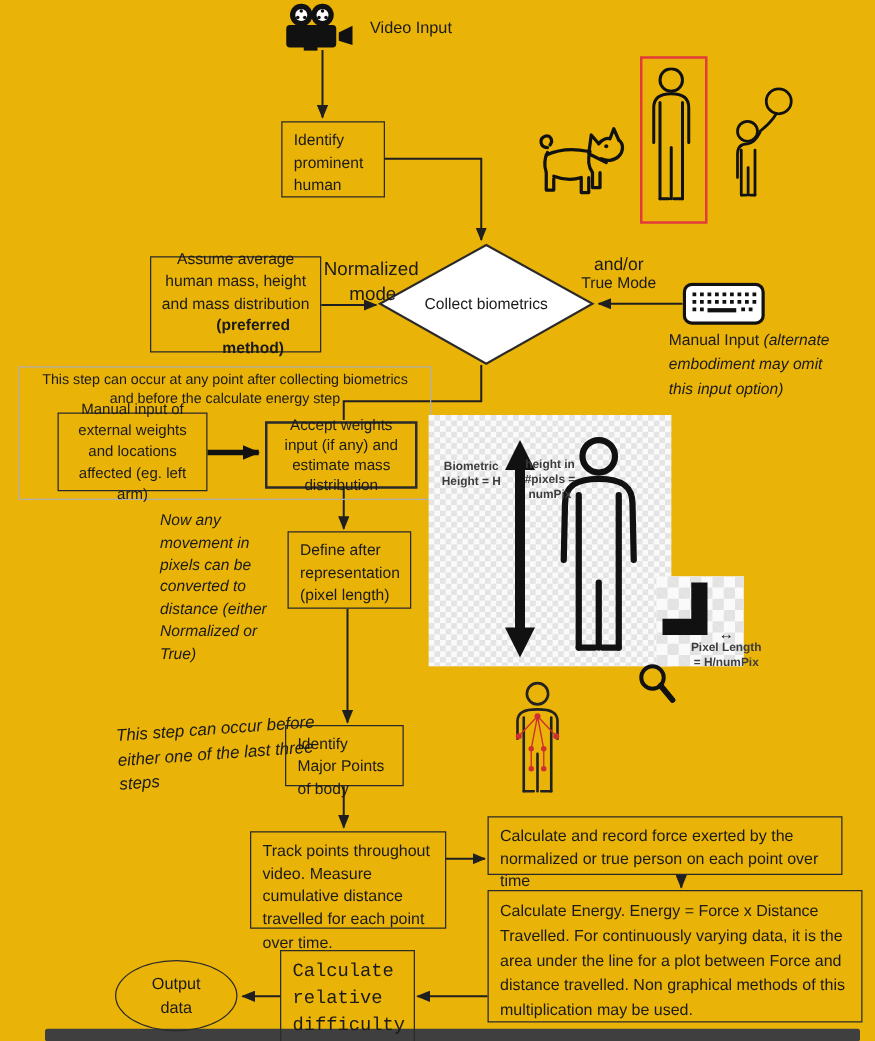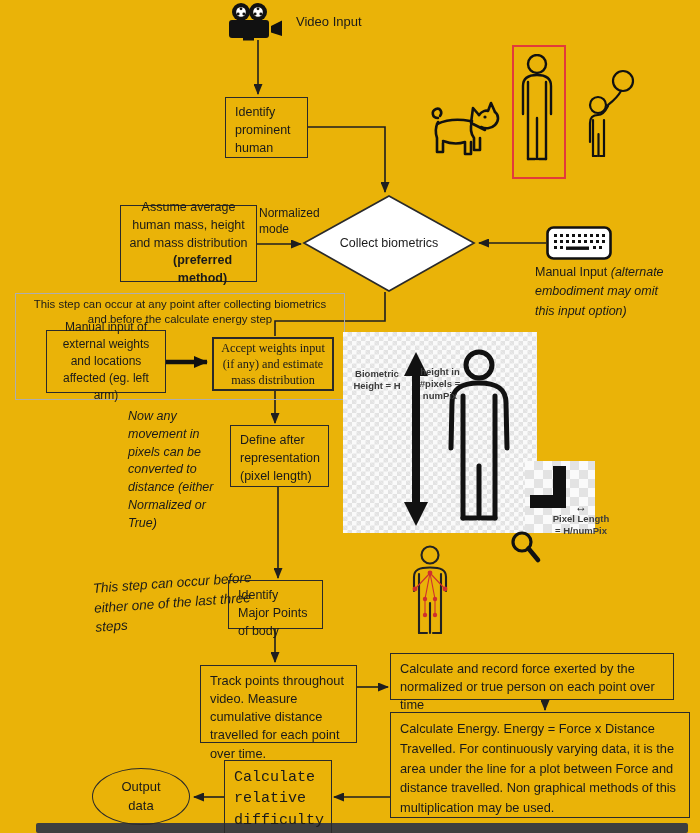--- a/index.html
+++ b/index.html
@@ -130,24 +130,28 @@
     </g>
   </svg>
 
   <div class="node center" style="left:120px;top:205px;width:137px;height:77px;">
     <div style="padding:3px 6px;">
       <span>Assume average human mass, height and mass distribution</span>
       <b style="display:block;margin-left:28px;">(preferred method)</b>
     </div>
   </div>
 
-  <div class="lbl" style="left:259px;top:206px;width:58px;font-size:12px;line-height:1.3;">Normalized mode</div>
+  <div class="lbl" style="left:259px;top:206px;width:58px;font-size:15px;line-height:1.3;text-align:right;">Normalized mode</div>
 
   <div class="diamond-text" style="left:334px;top:213px;width:110px;height:60px;font-size:12.5px;">Collect biometrics</div>
 
+  <div class="lbl" style="left:455px;top:203px;width:80px;text-align:center;">
+    <div style="font-size:14px;">and/or</div>
+    <div style="font-size:12.5px;">True Mode</div>
+  </div>
 
   <svg class="icon" style="left:546px;top:226px;" width="66" height="34" viewBox="0 0 66 34">
     <rect x="1.5" y="1.5" width="63" height="31" rx="6" fill="#fff" stroke="#111" stroke-width="2.6"></rect>
     <g fill="#111">
       <rect x="8" y="8" width="3" height="3"></rect>
         <rect x="14" y="8" width="3" height="3"></rect>
         <rect x="20" y="8" width="3" height="3"></rect>
         <rect x="26" y="8" width="3" height="3"></rect>
         <rect x="32" y="8" width="3" height="3"></rect>
         <rect x="38" y="8" width="3" height="3"></rect>
@@ -178,21 +182,21 @@
 
   <div class="node callout" style="left:15px;top:293px;width:330px;height:107px;border-width:1.2px;border-color:#aeaeae;z-index:2;">
     <div style="padding:3px 10px 0;text-align:center;font-size:11.4px;line-height:1.35;">This step can occur at any point after collecting biometrics and before the calculate energy step</div>
   </div>
 
   <div class="node center" style="left:46px;top:330px;width:120px;height:63px;">
     <div style="padding:2px 4px;font-size:12px;">Manual input of external weights and locations affected (eg. left arm)</div>
   </div>
 
   <div class="node center" style="left:212px;top:337px;width:122px;height:54px;border-width:2px;">
-    <div style="padding:2px 4px;font-size:12.2px;line-height:1.33;font-family:Liberation Serif, serif;">Accept weights input (if any) and estimate mass distribution</div>
+    <div style="padding:2px 4px;font-size:12.2px;line-height:1.33;">Accept weights input (if any) and estimate mass distribution</div>
   </div>
 
   <div class="lbl ital" style="left:128px;top:408px;width:96px;font-size:12.5px;line-height:1.42;">Now any movement in pixels can be converted to distance (either Normalized or True)</div>
 
   <div class="node pad" style="left:230px;top:425px;width:99px;height:62px;">
     <span>Define after representation (pixel length)</span>
   </div>
 
   <div class="checker fine" style="left:343px;top:332px;width:194px;height:201px;"></div>
   <svg class="icon" style="left:402px;top:350px;" width="28" height="178" viewBox="0 0 28 178">

